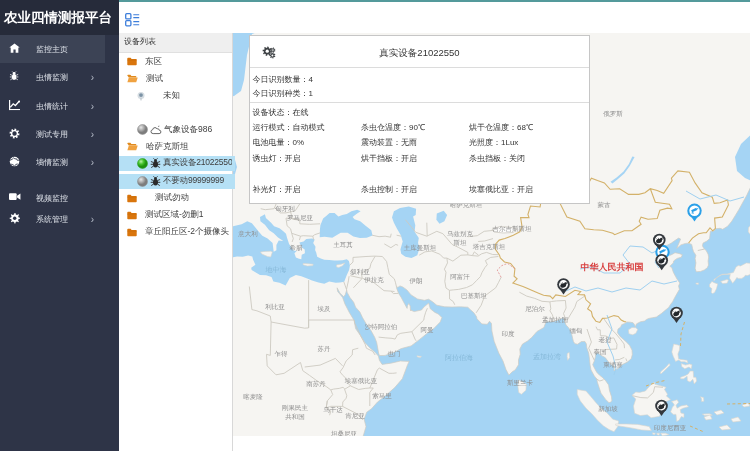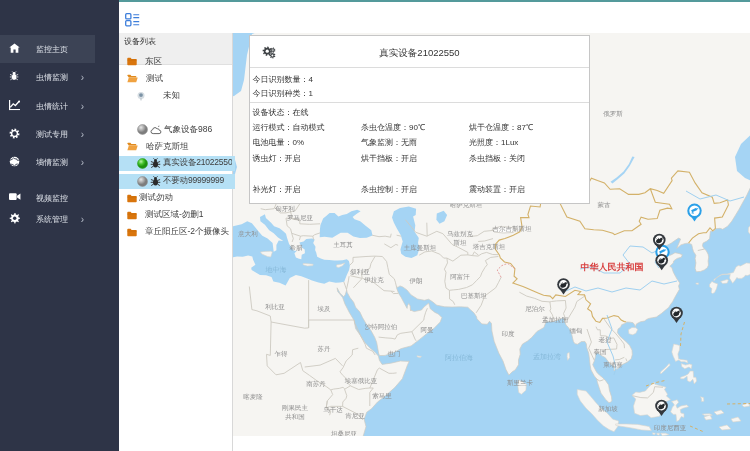--- a/index.html
+++ b/index.html
@@ -2,27 +2,27 @@
 <html><head><meta charset="utf-8">
 <style>
 * { margin:0; padding:0; box-sizing:border-box; }
 html,body { width:750px; height:451px; overflow:hidden; font-family:"Liberation Sans", sans-serif; background:#fff; }
 #app { position:relative; width:750px; height:451px; }
 #topline { position:absolute; left:119px; top:0; right:0; height:1.5px; background:#549a9b; z-index:5; }
 #topbar { position:absolute; left:119px; top:1.5px; right:0; height:31.5px; background:#fff; z-index:4; }
 #toggle { position:absolute; left:6px; top:11px; }
 #sidebar { position:absolute; left:0; top:0; width:119px; height:451px; background:#2e3447; z-index:6; }
 #logo { height:35px; background:#262b3a; color:#fff; font-size:13.5px; font-weight:bold; line-height:35px; padding-left:4px; letter-spacing:0px; white-space:nowrap; }
-.mi { position:absolute; left:0; width:95px; height:28px; color:#dde1e8; font-size:8px; }
+.mi { position:absolute; left:0; width:105px; height:28px; color:#dde1e8; font-size:8px; }
 .mi.active { background:#3c4355; }
 .mi .ic { position:absolute; left:9px; top:8px; transform:scale(0.85); transform-origin:top left; }
 .mi .mt { position:absolute; left:36px; top:50%; transform:translateY(-50%); }
 .mi .arr { position:absolute; right:11px; top:50%; transform:translateY(-50%); color:#b6bdc9; font-size:10px; }
 #panel { position:absolute; left:119px; top:33px; width:114px; bottom:0; background:#fff; border-right:1px solid #d8d8d8; z-index:3; }
-#phead { position:absolute; top:0; left:0; right:0; height:32px; background:#efefef; border-bottom:1px solid #e0e0e0; font-size:8px; color:#333; line-height:17px; padding-left:5px; }
+#phead { position:absolute; top:0; left:0; right:0; height:20px; background:#efefef; border-bottom:1px solid #e0e0e0; font-size:8px; color:#333; line-height:17px; padding-left:5px; }
 .trow { position:absolute; left:0; width:116px; height:17px; font-size:8.5px; color:#404040; white-space:nowrap; display:flex; align-items:center; }
 .trow.hl { background:#b5e0f5; letter-spacing:-0.2px; }
 .ti1 { display:inline-flex; margin-right:2px; }
 .ti2 { display:inline-flex; margin-right:2px; }
 .tt { overflow:hidden; }
 #map { position:absolute; left:233px; top:18px; width:517px; height:418px; z-index:1;text-align:right; }
 #popup { position:absolute; left:249px; top:35px; width:341px; height:169px; background:#fff; border:1px solid #c6c6c6; z-index:4; font-size:8px; color:#333; }
 #ptitle { position:absolute; top:0; left:0; right:0; height:32px; border-bottom:1px solid #dcdcdc; }
 #ptitle .tx { position:absolute; left:0; right:0; top:11px; text-align:center; font-size:9.5px; color:#333; }
 #pgear { position:absolute; left:12px; top:10px; }
@@ -218,20 +218,21 @@
           <circle r="4.4" fill="#fff"></circle>
 <g fill="#24282c">
             <ellipse cx="-0.3" cy="1" rx="3" ry="2.1" transform="rotate(-18 -0.3 1)"></ellipse>
             <circle cx="2" cy="-1.1" r="1.25"></circle>
             <path d="M2.6,-1.8 L3.6,-2.9 M3.2,-1 L4.3,-1.6" stroke="#24282c" stroke-width="0.65" fill="none"></path>
             <path d="M-2.9,-1.4 L-1.4,-0.2 M-1.2,-2.2 L-0.4,-0.8" stroke="#24282c" stroke-width="0.6" fill="none"></path>
           </g>
 </g>
 </svg></div>
   <div id="sidebar">
+    <div id="logo">农业四情测报平台</div>
     <div class="mi active" style="top:35px">
         <span class="ic"><svg width="13" height="12" viewBox="0 0 13 12">
             <path d="M6.5 0.5 L12.6 5.4 L11 5.4 L11 11.5 L7.8 11.5 L7.8 7.6 L5.2 7.6 L5.2 11.5 L2 11.5 L2 5.4 L0.4 5.4 Z" fill="#ffffff"></path>
           </svg></span>
         <span class="mt">监控主页</span>
       </div>
 <div class="mi" style="top:63px">
         <span class="ic"><svg width="12" height="12" viewBox="0 0 12 12" fill="#ffffff">
             <ellipse cx="6" cy="7" rx="2.6" ry="3.4"></ellipse>
             <circle cx="6" cy="3" r="1.7"></circle>
@@ -385,21 +386,21 @@
         </span>
         <span class="tt">不要动99999999</span>
       </div>
 <div class="trow" style="top:156.5px">
         <span class="ti1" style="margin-left:8px">
           <svg width="10" height="9" viewBox="0 0 10 9">
             <path d="M0.3 1.6 Q0.3 0.8 1.1 0.8 L3.6 0.8 L4.6 1.9 L9 1.9 Q9.7 1.9 9.7 2.6 L9.7 7.4 Q9.7 8.2 8.9 8.2 L1.1 8.2 Q0.3 8.2 0.3 7.4 Z" fill="#d9750c"></path>
             <path d="M0.3 3.1 L9.7 3.1" stroke="#c2680a" stroke-width="0.5"></path>
           </svg>
         </span>
-        <span class="tt" style="margin-left:0">测试勿动</span>
+        <span class="tt" style="margin-left:16px">测试勿动</span>
       </div>
 <div class="trow" style="top:173.5px">
         <span class="ti1" style="margin-left:8px">
           <svg width="10" height="9" viewBox="0 0 10 9">
             <path d="M0.3 1.6 Q0.3 0.8 1.1 0.8 L3.6 0.8 L4.6 1.9 L9 1.9 Q9.7 1.9 9.7 2.6 L9.7 7.4 Q9.7 8.2 8.9 8.2 L1.1 8.2 Q0.3 8.2 0.3 7.4 Z" fill="#d9750c"></path>
             <path d="M0.3 3.1 L9.7 3.1" stroke="#c2680a" stroke-width="0.5"></path>
           </svg>
         </span>
         <span class="tt" style="margin-left:6px">测试区域-勿删1</span>
       </div>
@@ -431,30 +432,30 @@
       </div>
 <div class="prow" style="top:51px">
         <span class="pc" style="left:2.5px">今日识别种类：1</span>
       </div>
 <div class="prow" style="top:69.6px">
         <span class="pc" style="left:2.5px">设备状态：在线</span>
       </div>
 <div class="prow" style="top:85.0px">
         <span class="pc" style="left:2.5px">运行模式：自动模式</span>
         <span class="pc" style="left:111px">杀虫仓温度：90℃</span>
-        <span class="pc" style="left:219px">烘干仓温度：87℃</span>
+        <span class="pc" style="left:219px">烘干仓温度：68℃</span>
       </div>
 <div class="prow" style="top:100.4px">
         <span class="pc" style="left:2.5px">电池电量：0%</span>
-        <span class="pc" style="left:111px">气象监测：无雨</span>
+        <span class="pc" style="left:111px">震动装置：无雨</span>
         <span class="pc" style="left:219px">光照度：1Lux</span>
       </div>
 <div class="prow" style="top:115.8px">
         <span class="pc" style="left:2.5px">诱虫灯：开启</span>
         <span class="pc" style="left:111px">烘干挡板：开启</span>
         <span class="pc" style="left:219px">杀虫挡板：关闭</span>
       </div>
 <div class="prow" style="top:146.6px">
         <span class="pc" style="left:2.5px">补光灯：开启</span>
         <span class="pc" style="left:111px">杀虫控制：开启</span>
-        <span class="pc" style="left:219px">震动装置：开启</span>
+        <span class="pc" style="left:219px">埃塞俄比亚：开启</span>
       </div>
   </div>
 </div>
 </body></html>

